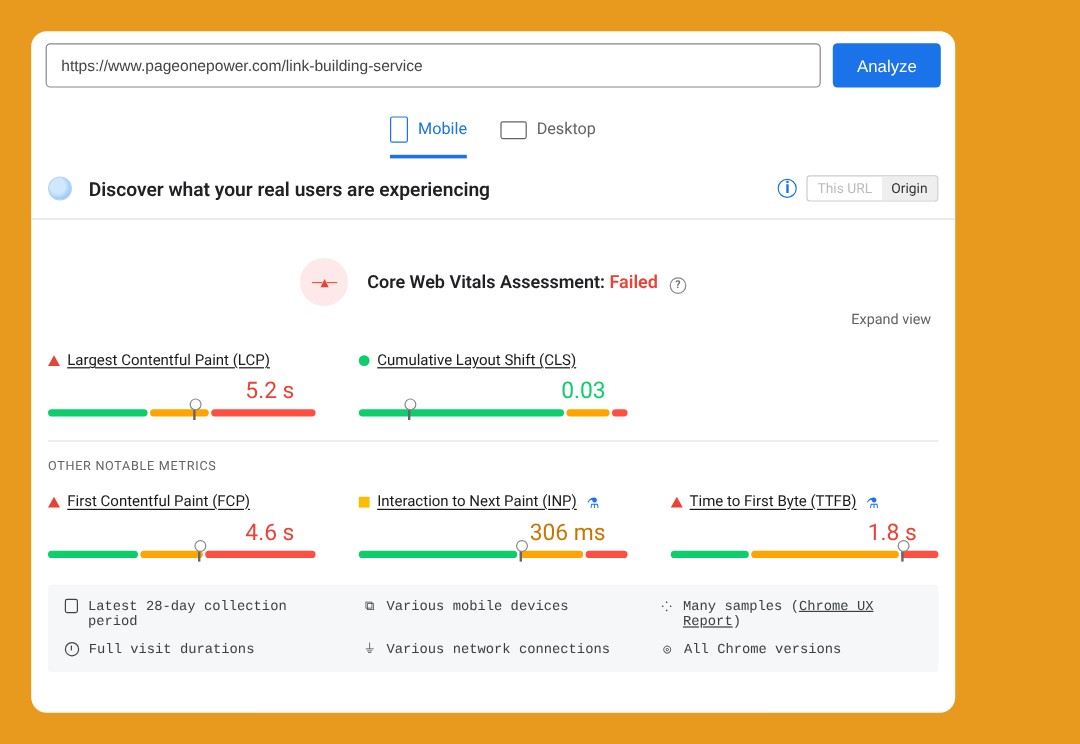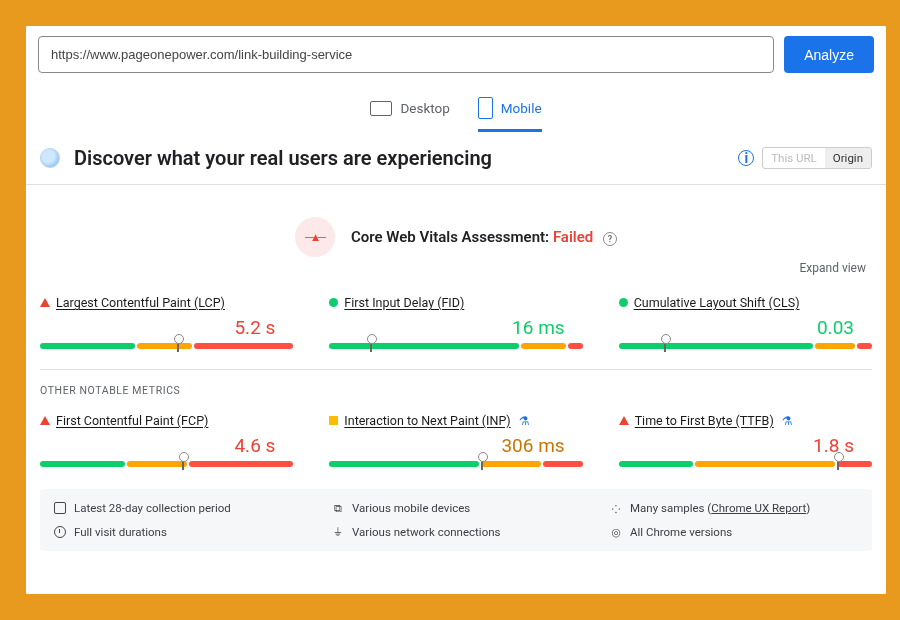--- a/index.html
+++ b/index.html
@@ -6,23 +6,23 @@
   body {
     font-family: -apple-system, BlinkMacSystemFont, "Segoe UI", Roboto, Arial, sans-serif;
     background: #e89a1e;
     width: 900px;
     height: 620px;
     padding: 26px;
     overflow: hidden;
   }
   .panel {
     background: #fff;
-    width: 860px;
+    width: 770px;
     height: 568px;
-    border-radius: 1px;
+    border-radius: 13px;
     position: relative;
     padding-top: 10px;
   }
   .top-row {
     display: flex;
     gap: 10px;
     padding: 0 12px;
     align-items: stretch;
   }
   .url-input {
@@ -86,21 +86,21 @@
     align-items: center;
     gap: 14px;
   }
   .globe-icon {
     width: 20px; height: 20px;
     border-radius: 50%;
     background: radial-gradient(circle at 40% 40%, #cfe8ff 40%, #9dcbf5 70%);
     border: 1px solid #b5d3f0;
   }
   .banner-title {
-    font-size: 20px;
+    font-size: 16px;
     color: #202124;
     font-weight: 600;
   }
   .banner-right {
     display: flex;
     align-items: center;
     gap: 8px;
   }
   .info-icon {
     color: #1a73e8;
@@ -261,22 +261,22 @@
     padding: 12px 14px;
     display: grid;
     grid-template-columns: repeat(3, 1fr);
     gap: 10px 30px;
     font-size: 11.5px;
     color: #3c4043;
     border-radius: 3px;
   }
   .footer-item {
     display: flex;
-    align-items: center;
     gap: 8px;
+    font-family: Liberation Mono, monospace;
   }
   .footer-item .ic {
     width: 12px; height: 12px;
     display: inline-flex;
     align-items: center;
     justify-content: center;
     font-size: 11px;
     color: #444;
   }
   .footer-item a {
@@ -291,27 +291,27 @@
 <body>
 
 <div class="panel">
 
   <div class="top-row">
     <input class="url-input" value="https://www.pageonepower.com/link-building-service" style="">
     <button class="analyze-btn">Analyze</button>
   </div>
 
   <div class="tabs">
+    <div class="tab active">
+      <span class="dev-icon"></span>
+      <span>Mobile</span>
+    </div>
     <div class="tab">
       <span class="dev-icon desktop"></span>
       <span>Desktop</span>
-    </div>
-    <div class="tab active">
-      <span class="dev-icon"></span>
-      <span>Mobile</span>
     </div>
   </div>
 
   <div class="banner-row">
     <div class="banner-left">
       <span class="globe-icon"></span>
       <span class="banner-title">Discover what your real users are experiencing</span>
     </div>
     <div class="banner-right">
       <span class="info-icon">i</span>
@@ -342,33 +342,20 @@
         </div>
         <div class="metric-val val-red">5.2 s</div>
         <div class="bar-wrap">
             <div class="seg g" style="width: 38%;"></div>
             <div class="seg o" style="width: 22%;"></div>
             <div class="seg r" style="width: 40%;"></div>
             <div class="marker" style="left: 54%;"></div>
           </div>
       </div>
 
-      <div class="metric">
-        <div class="metric-head">
-          <span class="dot"></span>
-          <span class="name">First Input Delay (FID)</span>
-        </div>
-        <div class="metric-val val-green">16 ms</div>
-        <div class="bar-wrap">
-            <div class="seg g" style="width: 76%;"></div>
-            <div class="seg o" style="width: 18%;"></div>
-            <div class="seg r" style="width: 6%;"></div>
-            <div class="marker" style="left: 16%;"></div>
-          </div>
-      </div>
 
       <div class="metric">
         <div class="metric-head">
           <span class="dot"></span>
           <span class="name">Cumulative Layout Shift (CLS)</span>
         </div>
         <div class="metric-val val-green">0.03</div>
         <div class="bar-wrap">
             <div class="seg g" style="width: 78%;"></div>
             <div class="seg o" style="width: 16%;"></div>

